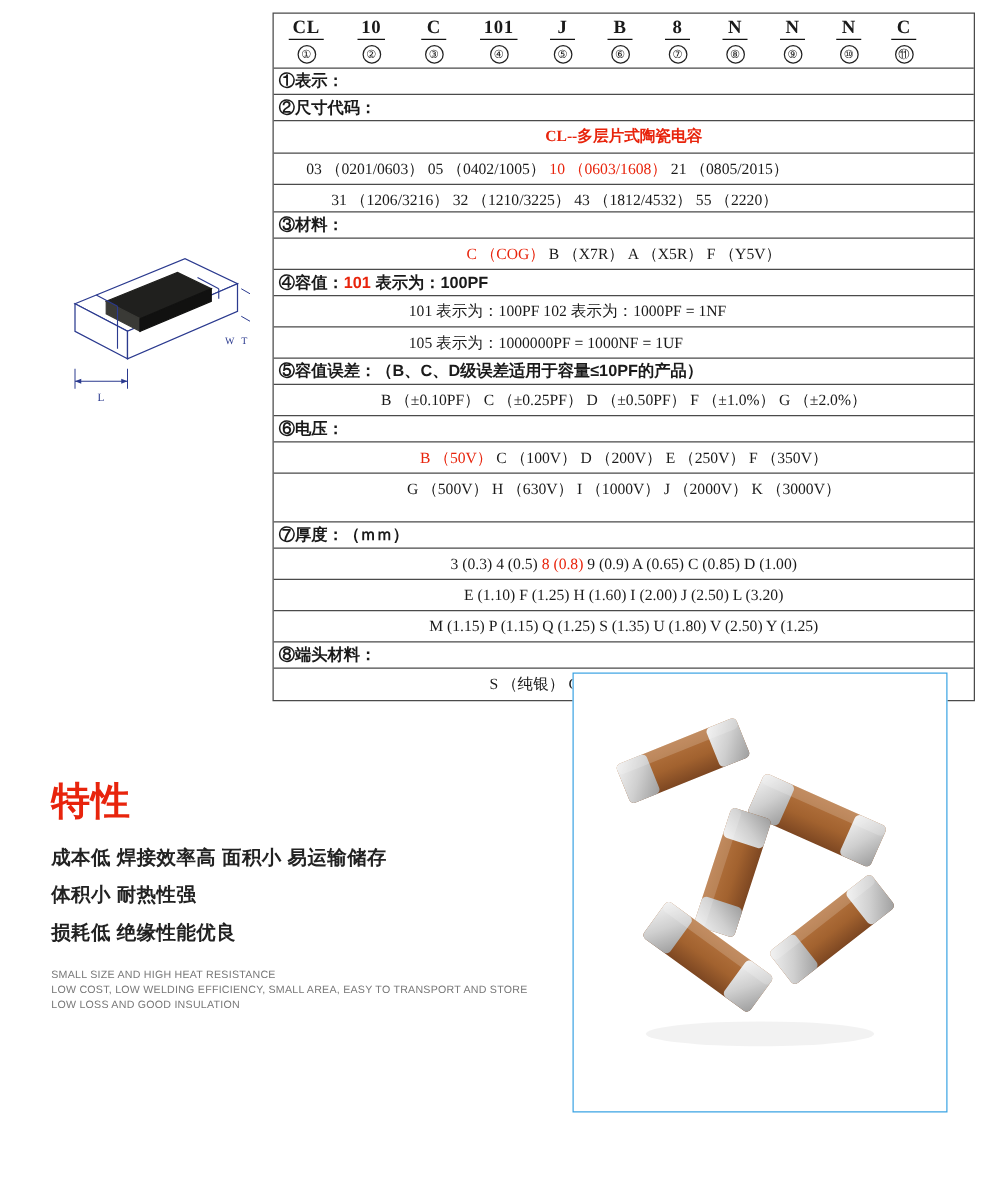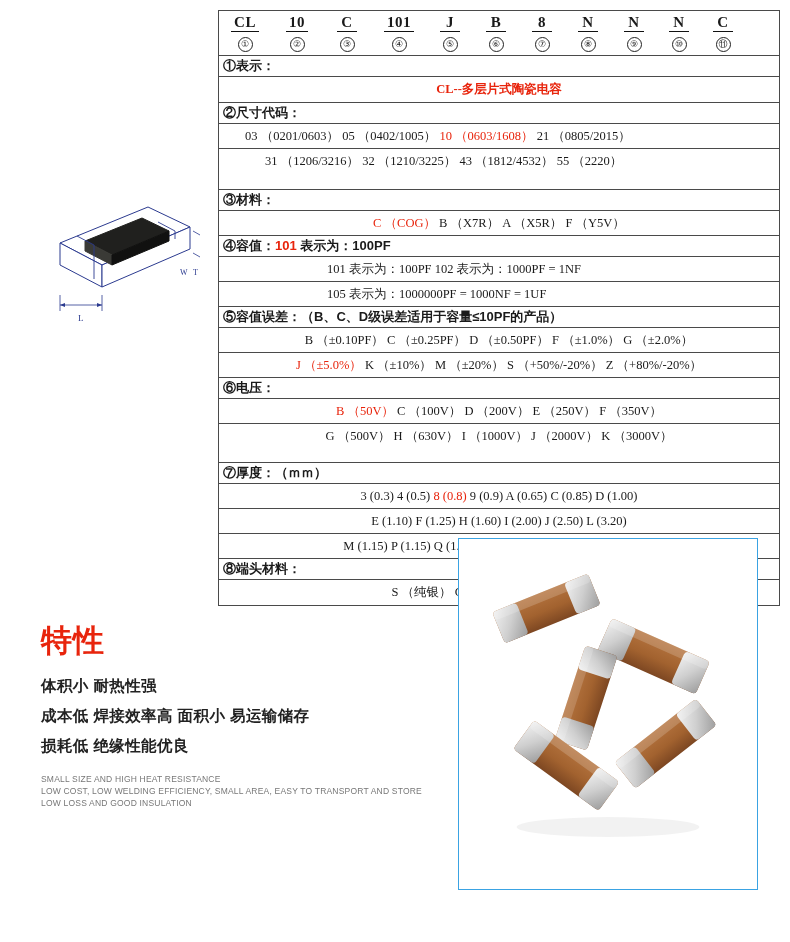--- a/index.html
+++ b/index.html
@@ -176,44 +176,41 @@
       <div class="num-cell" style="width:46px"><span class="circ">⑤</span></div>
       <div class="num-cell" style="width:46px"><span class="circ">⑥</span></div>
       <div class="num-cell" style="width:46px"><span class="circ">⑦</span></div>
       <div class="num-cell" style="width:46px"><span class="circ">⑧</span></div>
       <div class="num-cell" style="width:46px"><span class="circ">⑨</span></div>
       <div class="num-cell" style="width:44px"><span class="circ">⑩</span></div>
       <div class="num-cell" style="width:44px"><span class="circ">⑪</span></div>
     </div>
 
     <div class="row section-label">①表示：</div>
+    <div class="row section-label">②尺寸代码：</div>
+
     <div class="row center redb mono-ish" style="padding:4px 0 5px 0;">CL--多层片式陶瓷电容</div>
-
-    <div class="row section-label">②尺寸代码：</div>
     <div class="row mono-ish" style="padding:4px 0 4px 26px;">
       <span>03 （0201/0603）        05 （0402/1005）     </span><span class="red">10 （0603/1608）</span><span>    21 （0805/2015）</span>
     </div>
-    <div class="row mono-ish" style="padding:4px 0 20px 46px;">31 （1206/3216）    32 （1210/3225）    43 （1812/4532）    55 （2220）</div>
+    <div class="row mono-ish" style="padding:4px 0 1px 46px;">31 （1206/3216）    32 （1210/3225）    43 （1812/4532）    55 （2220）</div>
 
     <div class="row section-label">③材料：</div>
     <div class="row mono-ish center" style="padding:4px 0 4px 0;">
       <span class="red">C  （COG）</span><span>     B  （X7R）      A  （X5R）      F  （Y5V）</span>
     </div>
 
     <div class="row section-label">
       <span>④容值：</span><span class="red">101</span><span> 表示为：100PF</span>
     </div>
     <div class="row mono-ish" style="padding:4px 0 4px 108px;">101 表示为：100PF            102 表示为：1000PF = 1NF</div>
     <div class="row mono-ish" style="padding:4px 0 4px 108px;">105 表示为：1000000PF = 1000NF = 1UF</div>
 
     <div class="row section-label">⑤容值误差：（B、C、D级误差适用于容量≤10PF的产品）</div>
     <div class="row mono-ish center" style="padding:4px 0 4px 0;">B （±0.10PF）  C （±0.25PF）  D （±0.50PF）  F （±1.0%）  G （±2.0%）</div>
-    <div class="row mono-ish center" style="padding:4px 0 4px 0;">
-      <span class="red">J （±5.0%）</span><span>  K （±10%）  M （±20%）  S （+50%/-20%）  Z （+80%/-20%）</span>
-    </div>
 
     <div class="row section-label">⑥电压：</div>
     <div class="row mono-ish center" style="padding:4px 0 4px 0;text-align:center;">
       <span class="red">B （50V）</span><span>    C （100V）    D （200V）    E （250V）    F （350V）</span>
     </div>
     <div class="row mono-ish center" style="padding:4px 0 18px 0;">G （500V）    H （630V）    I （1000V）    J （2000V）    K （3000V）</div>
 
     <div class="row section-label">⑦厚度：（ｍｍ）</div>
     <div class="row mono-ish center" style="padding:4px 0 4px 0;">
       <span>3 (0.3)    4 (0.5)    </span><span class="red">8 (0.8)</span><span>    9 (0.9)    A (0.65)    C (0.85)    D (1.00)</span>
@@ -265,22 +262,22 @@
         <line x1="163" y1="36" x2="170" y2="40"></line>
         <line x1="163" y1="58" x2="170" y2="62"></line>
       </g>
       <text x="150" y="80" font-size="8" fill="#2b3a8f" font-family="Liberation Serif, serif">W</text>
       <text x="163" y="80" font-size="8" fill="#2b3a8f" font-family="Liberation Serif, serif">T</text>
     </svg>
   </div>
 
   <div class="features">
     <div class="feat-title">特性</div>
+    <div class="feat-line">成本低 焊接效率高 面积小 易运输储存</div>
     <div class="feat-line">体积小 耐热性强</div>
-    <div class="feat-line">成本低 焊接效率高 面积小 易运输储存</div>
     <div class="feat-line">损耗低 绝缘性能优良</div>
     <div class="feat-en">
       <div>SMALL SIZE AND HIGH HEAT RESISTANCE</div>
       <div>LOW COST, LOW WELDING EFFICIENCY, SMALL AREA, EASY TO TRANSPORT AND STORE</div>
       <div>LOW LOSS AND GOOD INSULATION</div>
     </div>
   </div>
 
   <div class="photo-panel">
     <svg class="photo-inner" viewBox="0 0 300 352">

